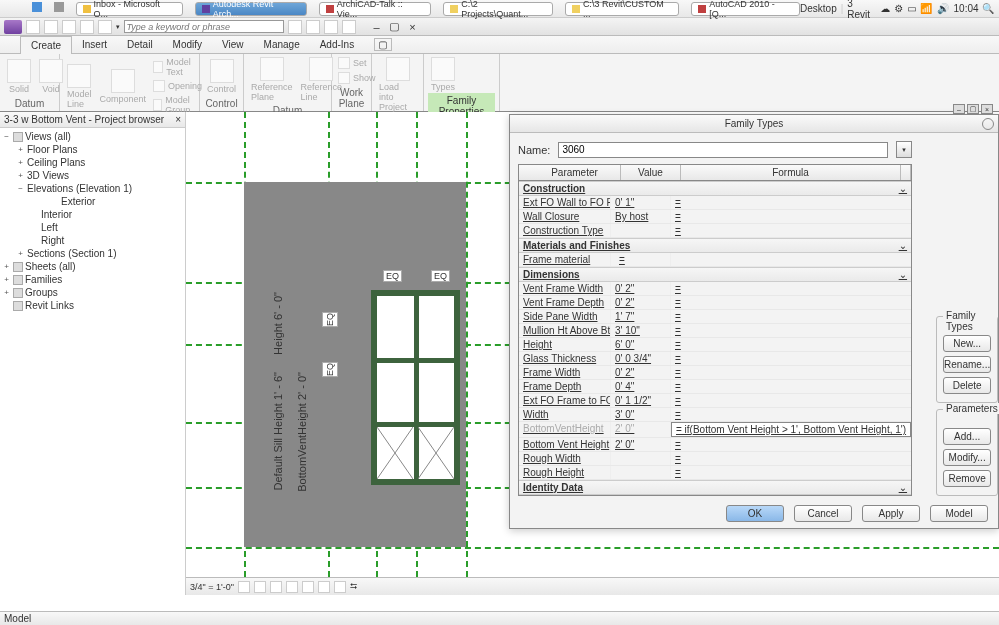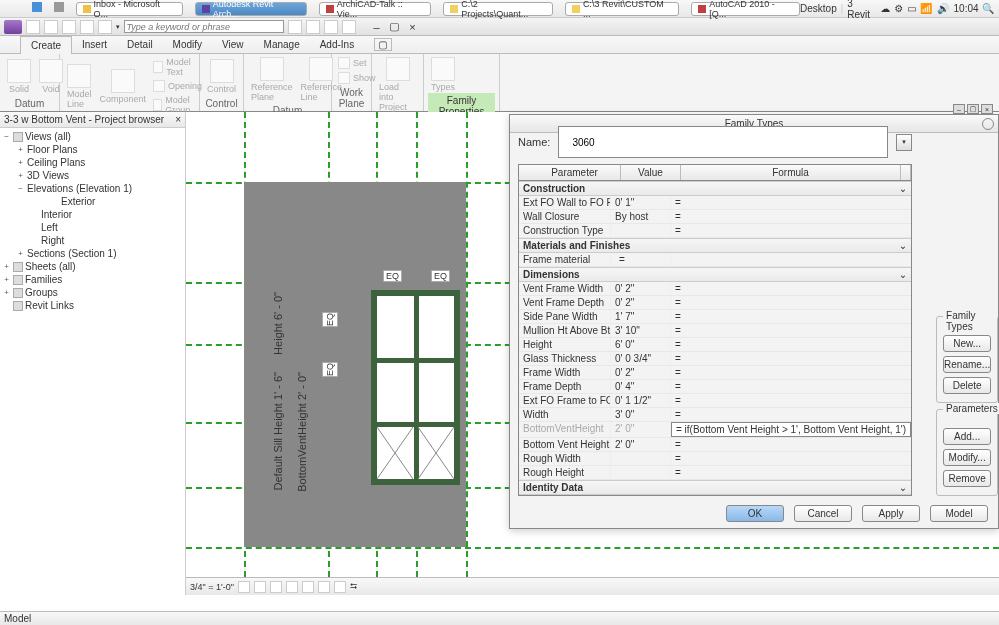--- a/index.html
+++ b/index.html
@@ -62,26 +62,26 @@
 
 .dialog{ position:absolute; top:114px; right:0; width:490px; bottom:96px; background:#f3f3f3; border:1px solid #888; box-shadow:0 2px 8px rgba(0,0,0,.2);}
 .dlg-title{ background:linear-gradient(#fafafa,#e6e6e6); border-bottom:1px solid #bbb; height:18px; display:flex;align-items:center;justify-content:center;font-size:10px;position:relative;}
 .dlg-title .icon{position:absolute;right:4px;width:12px;height:12px;border:1px solid #888;border-radius:50%;}
 .dlg-body{ padding:8px 8px 32px; height:calc(100% - 18px); display:flex; gap:24px; position:relative;align-items:flex-end;}
 .dlg-left{flex:1;display:flex;flex-direction:column;}
 .dlg-right{width:78px;display:flex;flex-direction:column;gap:6px;}
 .winbtn{ background:linear-gradient(#fff,#e8e8e8);border:1px solid #888;border-radius:3px;padding:2px 0;text-align:center;font-size:10px;}
 .winbtn.primary{background:linear-gradient(#b8d8f8,#8ab8e8);}
 .name-row{display:flex;align-items:center;gap:8px;margin-bottom:6px;}
-.name-row input{flex:1;border:1px solid #888;height:32px;font-size:10px;padding:0 13px;}
+.name-row input{flex:1;border:1px solid #888;height:16px;font-size:10px;padding:0 3px;}
 .name-row .dd{width:16px;height:17px;border:1px solid #888;background:linear-gradient(#fff,#ddd);display:flex;align-items:center;justify-content:center;font-size:7px;}
 .grid-hdr{display:flex;border:1px solid #888;background:linear-gradient(#fafafa,#e8e8e8);font-size:10px;padding-left:10px;}
 .grid-hdr span{padding:2px 4px;text-align:center;border-right:1px solid #bbb;}
 .grid-body{flex:1;border:1px solid #888;border-top:none;overflow:hidden;position:relative;font-size:10px;}
-.g-scroll{height:100%;overflow-y:scroll;}
+.g-scroll{height:100%;overflow-y:scroll;text-decoration:underline;}
 .grp{background:linear-gradient(#f6f6f6,#eaeaea);font-weight:bold;padding:1px 4px;border-bottom:1px solid #ccc;border-top:1px solid #ccc;display:flex;justify-content:space-between;}
 .row{display:flex;border-bottom:1px solid #e8e8e8;}
 .row span{padding:1px 4px;overflow:hidden;white-space:nowrap;}
 .c-param{width:92px;border-right:1px solid #eee;}
 .c-value{width:60px;border-right:1px solid #eee;}
 .c-formula{flex:1;}
 .row.editing .c-formula{background:#fff;border:1px solid #888;}
 .row.gray .c-param{color:#aaa;}
 .row.gray .c-value{color:#aaa;}
 .dlg-buttons{position:absolute;bottom:6px;left:0;right:0;display:flex;justify-content:flex-end;gap:10px;padding:0 10px;}

